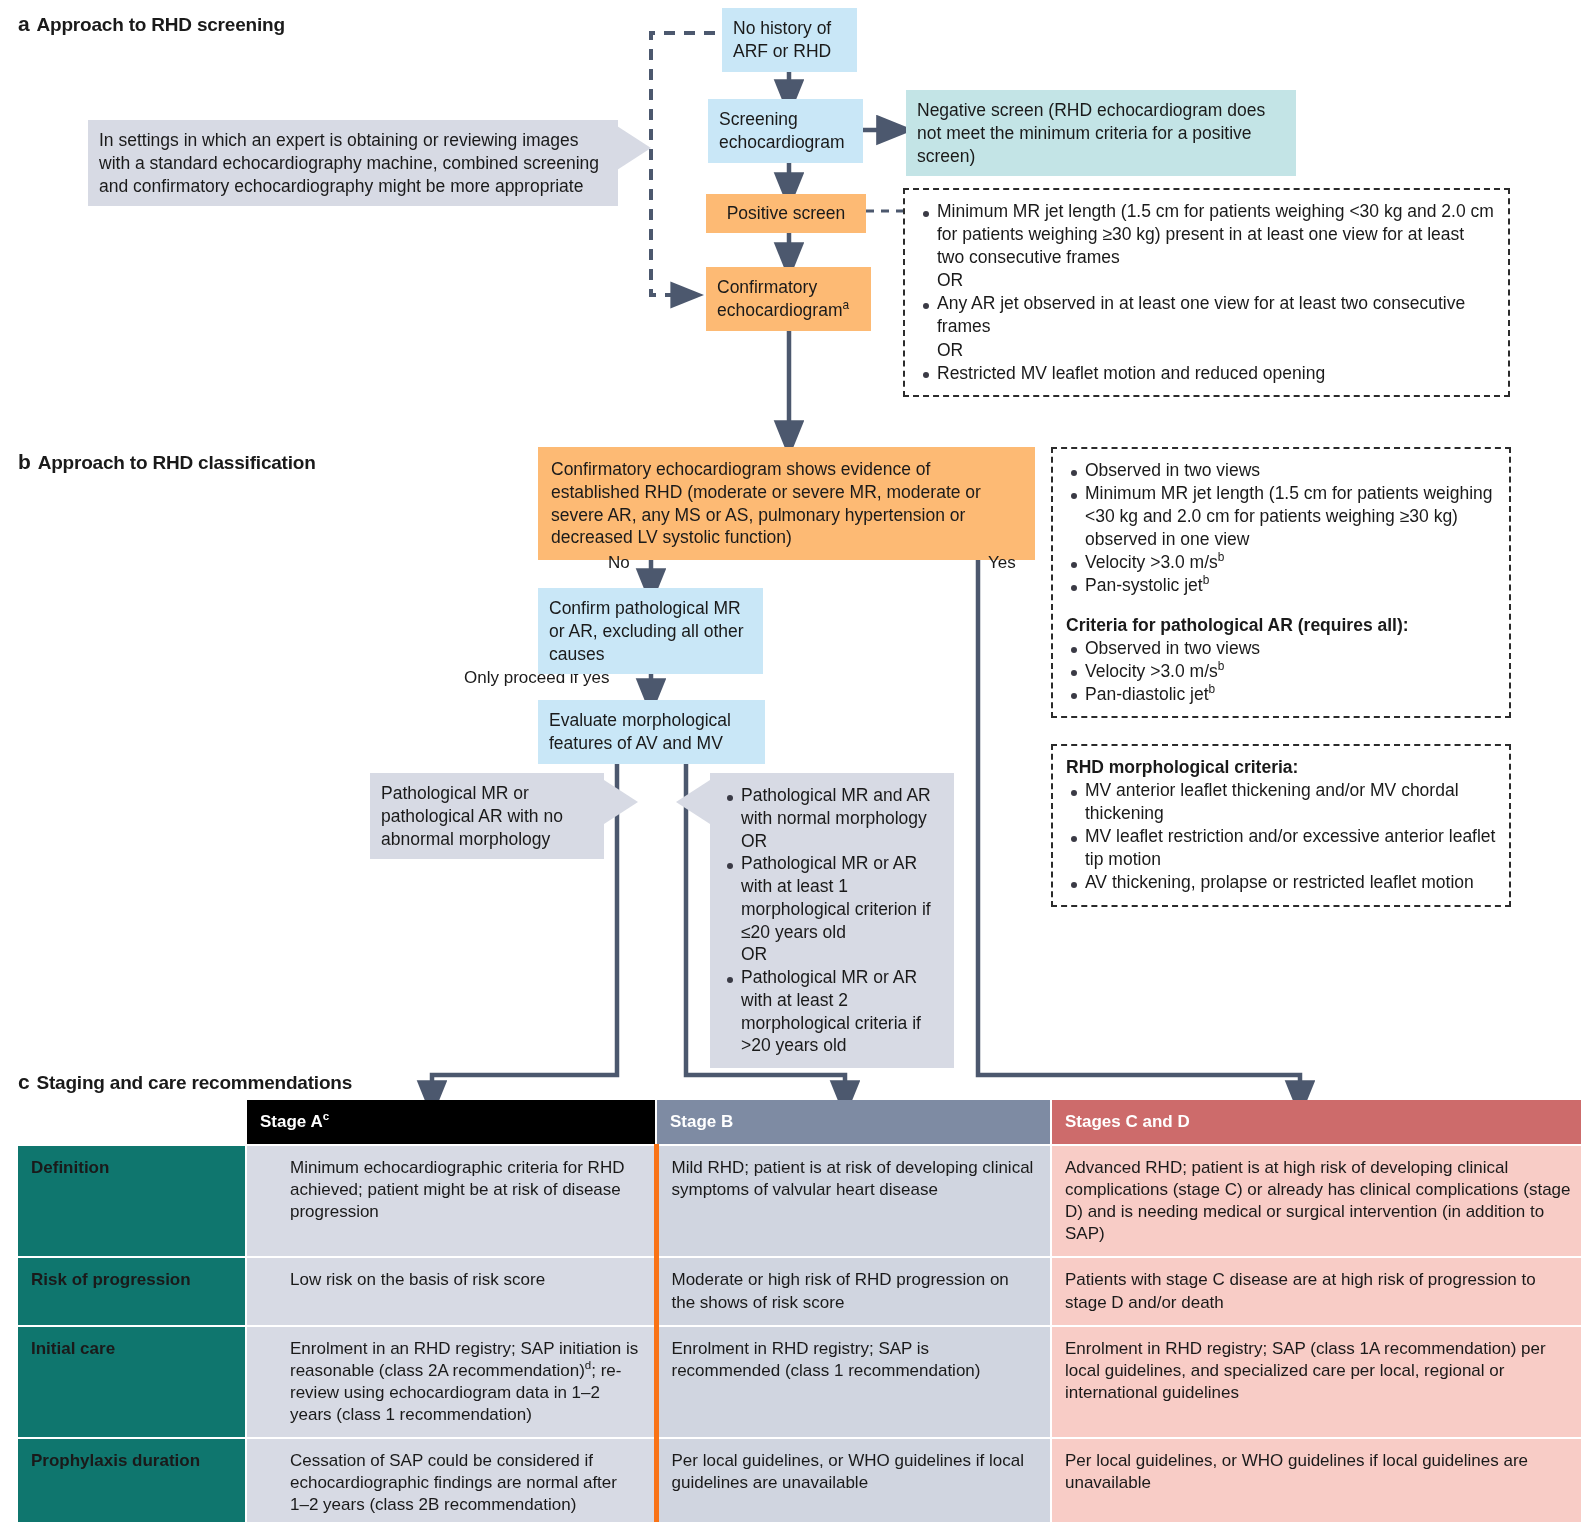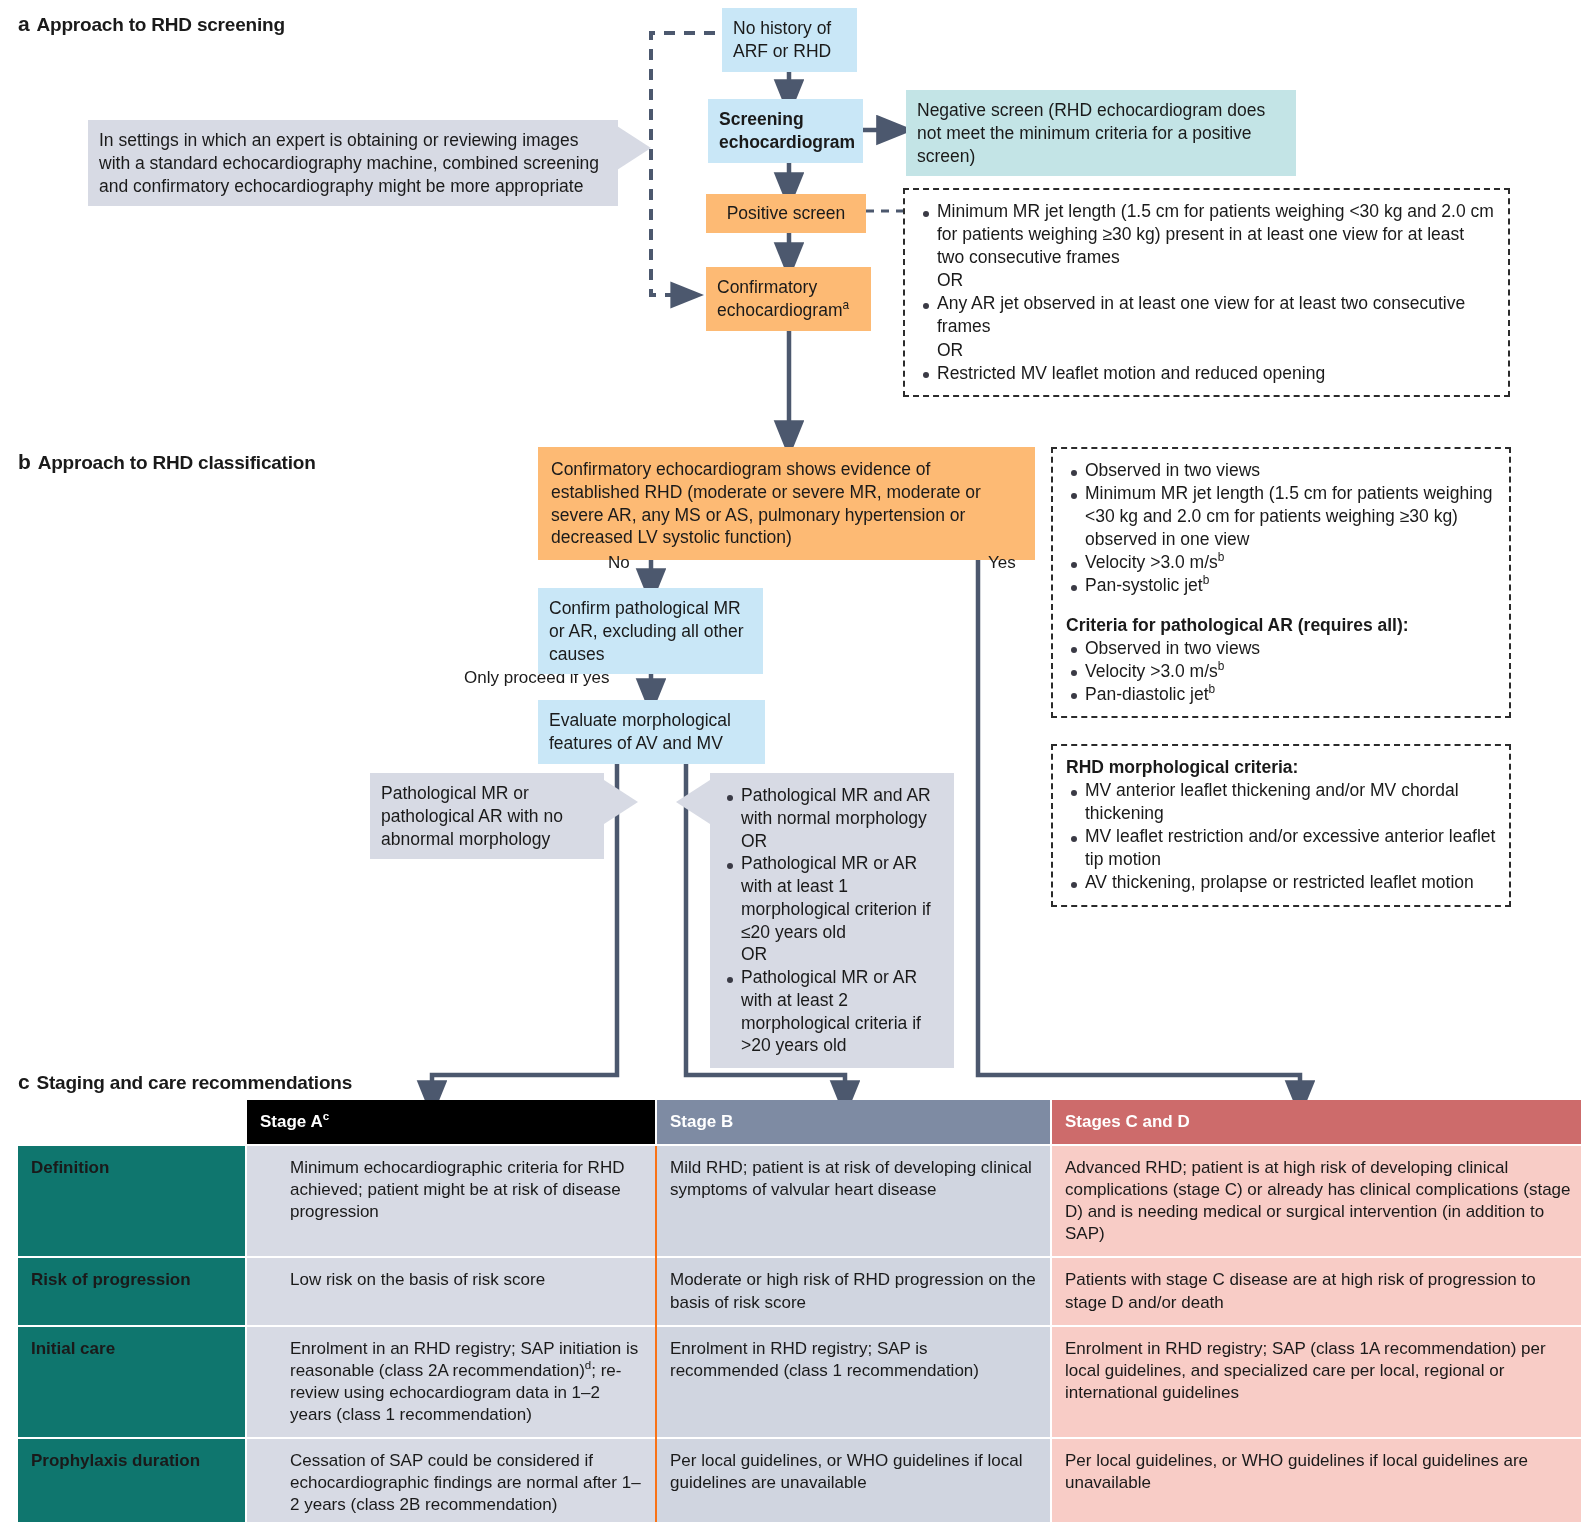--- a/index.html
+++ b/index.html
@@ -39,21 +39,21 @@
 
   .edge-lbl { position:absolute; font-size:17px; white-space:nowrap; }
 
   sup { font-size:0.68em; vertical-align:super; line-height:0; }
 
   
   .tbl { position:absolute; border-collapse:collapse; table-layout:fixed; }
   .tbl td, .tbl th { vertical-align:top; padding:11px 13px; font-size:17px; line-height:1.30; text-align:left; }
   .tbl .rowlbl { font-weight:bold; background:#0f766e; width:228px; border-top:2px solid #fff; }
   .tbl .c-a { background:#d7dae4; width:410px; border-top:2px solid #fff; border-left:2px solid #fff;padding-left:43px; }
-  .tbl .c-b { background:#d0d5e0; width:395px; border-top:2px solid #fff; border-left:2px solid #f97316; }
+  .tbl .c-b { background:#d0d5e0; width:395px; border-top:2px solid #fff; border-left:5px solid #f97316; }
   .tbl .c-cd{ background:#f8ccc6; width:540px; border-top:2px solid #fff; border-left:2px solid #fff; }
   .tbl th.h-a { background:#000000; color:#fff; font-weight:bold; border-left:2px solid #fff; }
   .tbl th.h-b { background:#7e8ba3; color:#fff; font-weight:bold; border-left:2px solid #fff; }
   .tbl th.h-cd{ background:#cd6b6b; color:#fff; font-weight:bold; border-left:2px solid #fff; }
   .tbl th.h-blank { background:#ffffff; border:none; }
 </style>
 </head>
 <body>
 
 <div class="canvas">
@@ -109,21 +109,21 @@
   </svg>
 
   <div class="sec-label" style="left:18px; top:12px;">
     <span class="ltr">a</span><span>Approach to RHD screening</span>
   </div>
 
   <div class="node grey" style="left:88px; top:120px; width:530px;">In settings in which an expert is obtaining or reviewing images with a standard echocardiography machine, combined screening and confirmatory echocardiography might be more appropriate</div>
 
   <div class="node blue" style="left:722px; top:8px; width:135px; text-align:left;">No history of ARF or RHD</div>
 
-  <div class="node blue" style="left:708px; top:99px; width:155px;font-weight:bold;">Screening echocardiogram</div>
+  <div class="node blue" style="left:708px; top:99px; width:155px;">Screening echocardiogram</div>
 
   <div class="node teal" style="left:906px; top:90px; width:390px;">Negative screen (RHD echocardiogram does not meet the minimum criteria for a positive screen)</div>
 
   <div class="node pink" style="left:706px; top:194px; width:160px; text-align:center; padding:8px 10px;">Positive screen</div>
 
   <div class="node pink" style="left:706px; top:267px; width:165px;">
     <span>Confirmatory echocardiogram</span><sup>a</sup>
   </div>
 
   <div class="dashbox" style="left:903px; top:188px; width:607px;">
@@ -202,21 +202,21 @@
     <tbody id="tbl-body">
         <tr>
           <td class="rowlbl">Definition</td>
           <td class="c-a">Minimum echocardiographic criteria for RHD achieved; patient might be at risk of disease progression</td>
           <td class="c-b">Mild RHD; patient is at risk of developing clinical symptoms of valvular heart disease</td>
           <td class="c-cd">Advanced RHD; patient is at high risk of developing clinical complications (stage C) or already has clinical complications (stage D) and is needing medical or surgical intervention (in addition to SAP)</td>
         </tr>
         <tr>
           <td class="rowlbl">Risk of progression</td>
           <td class="c-a">Low risk on the basis of risk score</td>
-          <td class="c-b">Moderate or high risk of RHD progression on the basis of risk score</td>
+          <td class="c-b">Moderate or high risk of RHD progression on the shows of risk score</td>
           <td class="c-cd">Patients with stage C disease are at high risk of progression to stage D and/or death</td>
         </tr>
         <tr>
           <td class="rowlbl">Initial care</td>
           <td class="c-a">Enrolment in an RHD registry; SAP initiation is reasonable (class 2A recommendation)<sup>d</sup>; re-review using echocardiogram data in 1–2 years (class 1 recommendation)</td>
           <td class="c-b">Enrolment in RHD registry; SAP is recommended (class 1 recommendation)</td>
           <td class="c-cd">Enrolment in RHD registry; SAP (class 1A recommendation) per local guidelines, and specialized care per local, regional or international guidelines</td>
         </tr>
         <tr>
           <td class="rowlbl">Prophylaxis duration</td>

